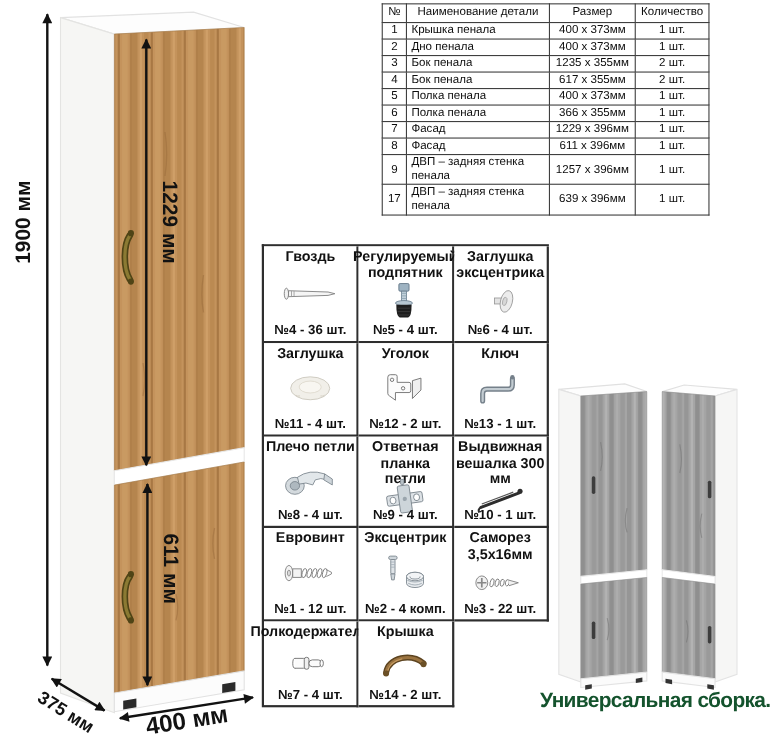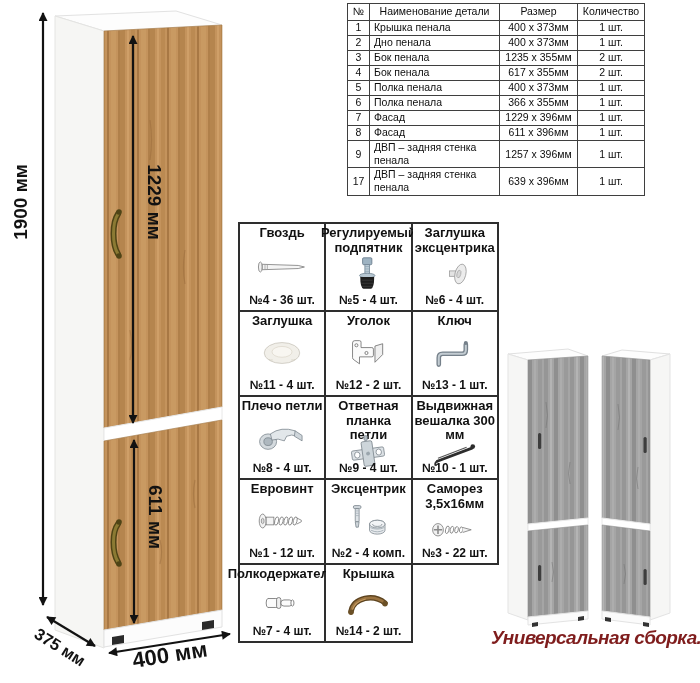--- a/index.html
+++ b/index.html
@@ -44,21 +44,21 @@
   }
   .hw-cell.empty{border:none;background:transparent;}
   .hw-title{font-weight:bold;font-size:13px;text-align:center;line-height:1.12;}
   .hw-count{font-weight:bold;font-size:12px;padding-bottom:1px;white-space:nowrap;}
   .hw-icon{flex:1;display:flex;align-items:center;justify-content:center;min-height:0;}
   .hw-icon svg{width:62px;height:34px;}
 
   
   #assembly-caption{
     position:absolute;left:491px;top:627px;width:208px;text-align:center;
-    font-size:19px;font-weight:bold;letter-spacing:-0.6px;white-space:nowrap;color:#7f1d1d;font-style:italic;
+    font-size:19px;font-weight:bold;letter-spacing:-0.6px;white-space:nowrap;color:#14532d;
   }
 </style>
 </head>
 <body>
 
 <svg id="cabinet-svg" width="240" height="683" viewBox="0 0 240 683" xmlns="http://www.w3.org/2000/svg">
   <defs>
     <pattern id="wd" width="30" height="40" patternUnits="userSpaceOnUse">
       <rect width="30" height="40" fill="#c4935c"></rect>
       <rect x="0" width="5" height="40" fill="#b5854e"></rect>

